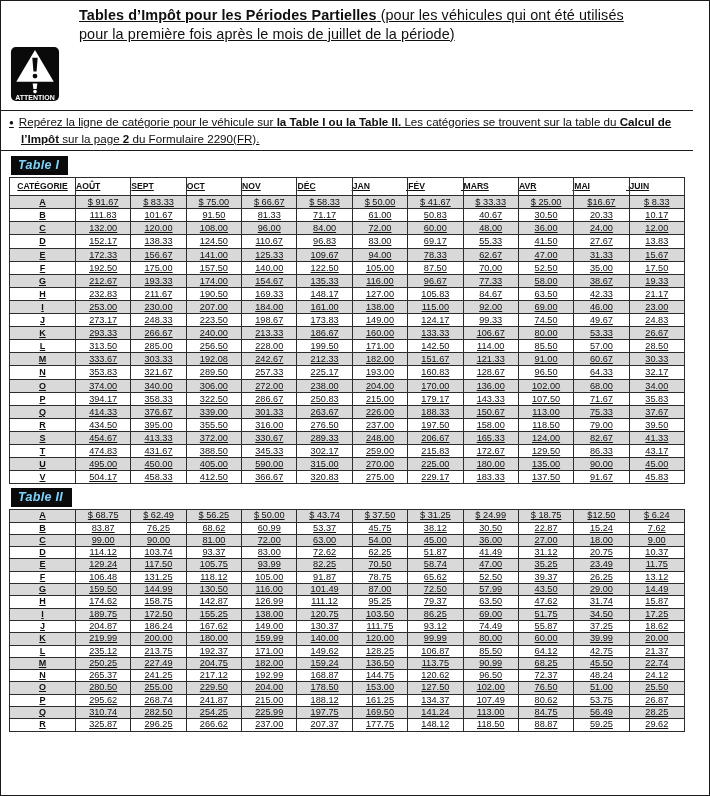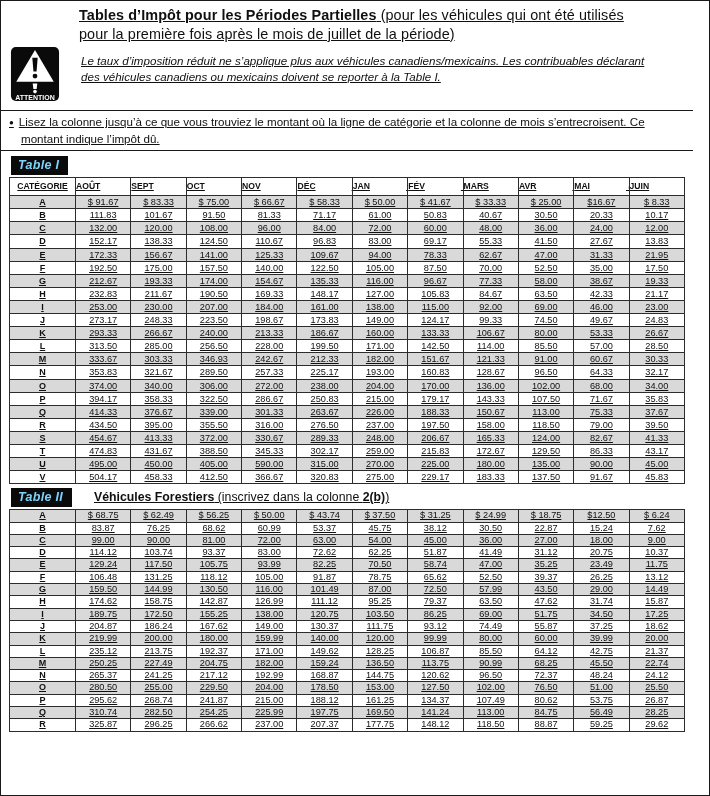--- a/index.html
+++ b/index.html
@@ -50,27 +50,26 @@
   <div class="attn-row">
     <svg class="attn-icon" viewBox="0 0 52 58" aria-hidden="true">
       <rect x="1" y="1" width="50" height="56" rx="5" fill="#0a0a0a"></rect>
       <path d="M26 4 L45.5 37 L6.5 37 Z" fill="#ffffff"></path>
       <path d="M23.2 12 L28.8 12 L27.6 26.5 L24.4 26.5 Z" fill="#0a0a0a"></path>
       <circle cx="26" cy="31.2" r="2.5" fill="#0a0a0a"></circle>
       <path d="M23.6 39 L28.4 39 L27.7 44.5 L24.3 44.5 Z" fill="#ffffff"></path>
       <circle cx="26" cy="47.3" r="1.9" fill="#ffffff"></circle>
       <text x="26" y="55.6" text-anchor="middle" font-family="Liberation Sans, sans-serif" font-size="7.3" font-weight="bold" fill="#ffffff">ATTENTION</text>
     </svg>
-    <div class="attn-text">Le taux d’imposition réduit ne s’applique plus aux véhicules canadiens/mexicains. Les contribuables déclarant des véhicules canadiens ou mexicains doivent se reporter à la Table I.</div>
   </div>
 
   <hr class="rule">
 
   <ul class="bullets">
-      <li><span>Lisez la colonne jusqu’à ce que vous trouviez le montant où la ligne de catégorie et la colonne de mois s’entrecroisent. Ce montant indique l’impôt dû.</span></li>
+      <li><span>Repérez la ligne de catégorie pour le véhicule sur </span><b>la Table I ou la Table II.</b><span> Les catégories se trouvent sur la table du </span><b>Calcul de l’Impôt</b><span> sur la page </span><b>2</b><span> du Formulaire 2290(FR).</span></li>
     </ul>
 
   <hr class="rule">
 
   <div class="tbl-head">
     <span class="badge">Table I</span>
   </div>
 
   <table class="t1">
     <thead>
@@ -151,21 +150,21 @@
           <td>172.33</td>
           <td>156.67</td>
           <td>141.00</td>
           <td>125.33</td>
           <td>109.67</td>
           <td>94.00</td>
           <td>78.33</td>
           <td>62.67</td>
           <td>47.00</td>
           <td>31.33</td>
-          <td>21.95</td>
+          <td>15.67</td>
         </tr>
         <tr>
           <td class="cat">F</td>
           <td>192.50</td>
           <td>175.00</td>
           <td>157.50</td>
           <td>140.00</td>
           <td>122.50</td>
           <td>105.00</td>
           <td>87.50</td>
@@ -255,21 +254,21 @@
           <td>142.50</td>
           <td>114.00</td>
           <td>85.50</td>
           <td>57.00</td>
           <td>28.50</td>
         </tr>
         <tr class="shaded">
           <td class="cat">M</td>
           <td>333.67</td>
           <td>303.33</td>
-          <td>346.93</td>
+          <td>192.08</td>
           <td>242.67</td>
           <td>212.33</td>
           <td>182.00</td>
           <td>151.67</td>
           <td>121.33</td>
           <td>91.00</td>
           <td>60.67</td>
           <td>30.33</td>
         </tr>
         <tr>
@@ -396,21 +395,20 @@
           <td>183.33</td>
           <td>137.50</td>
           <td>91.67</td>
           <td>45.83</td>
         </tr>
       </tbody>
   </table>
 
   <div class="tbl-head">
     <span class="badge">Table II</span>
-    <span class="tbl-title"><span class="bold">Véhicules Forestiers</span><span> (inscrivez dans la colonne </span><span class="bold">2(b)</span><span>)</span></span>
   </div>
 
   <table class="t2">
     <tbody>
         <tr class="shaded">
           <td class="cat">A</td>
           <td>$ 68.75</td>
           <td>$ 62.49</td>
           <td>$ 56.25</td>
           <td>$ 50.00</td>

